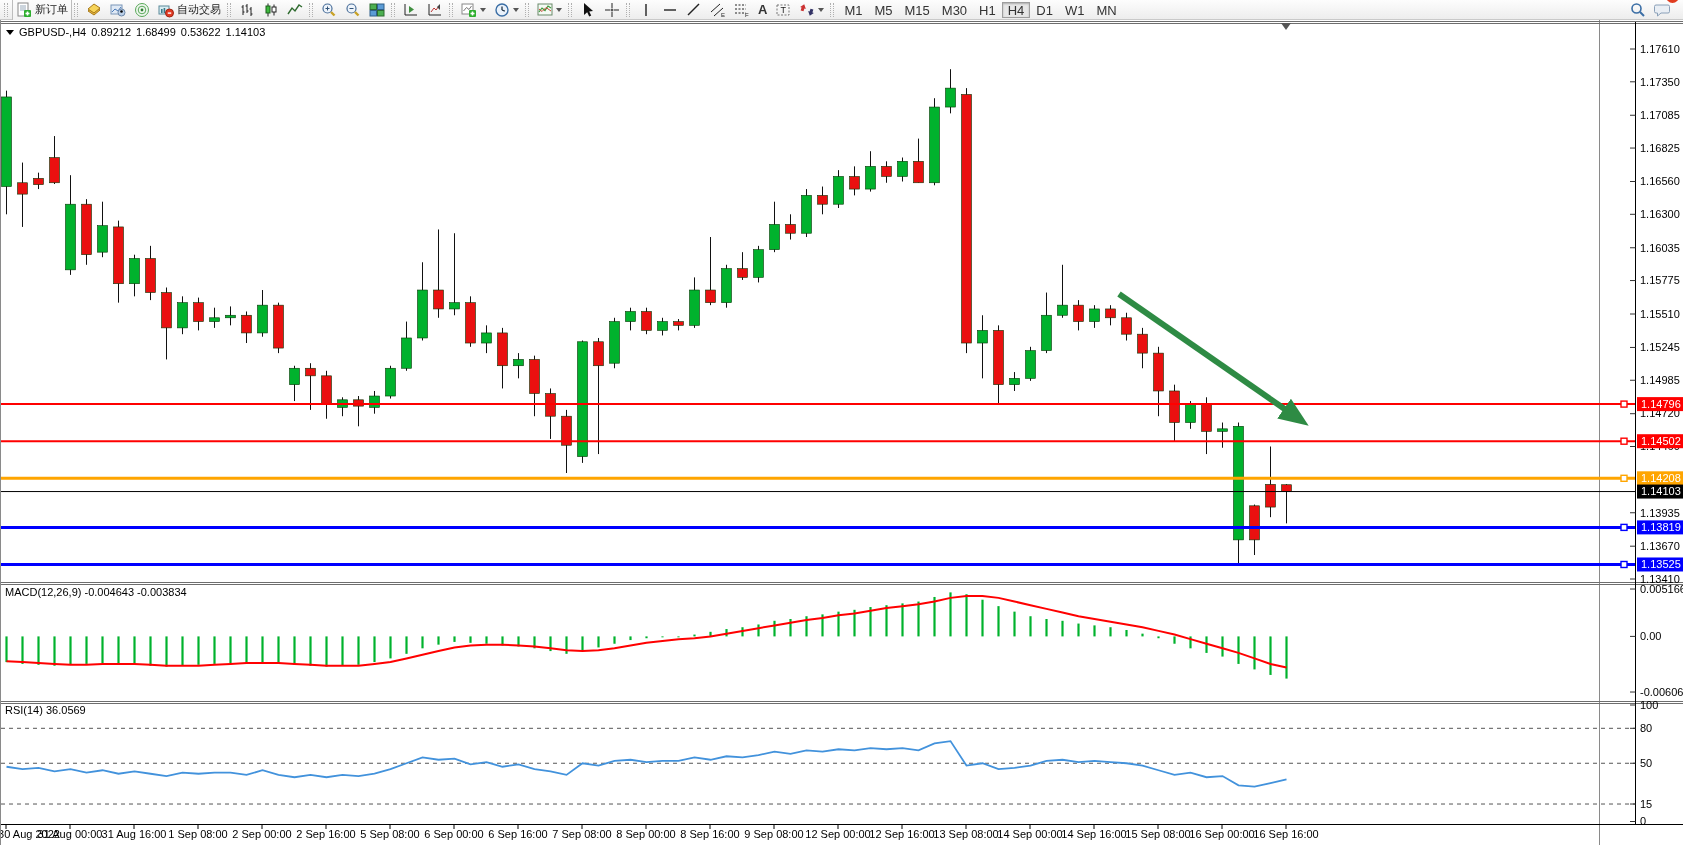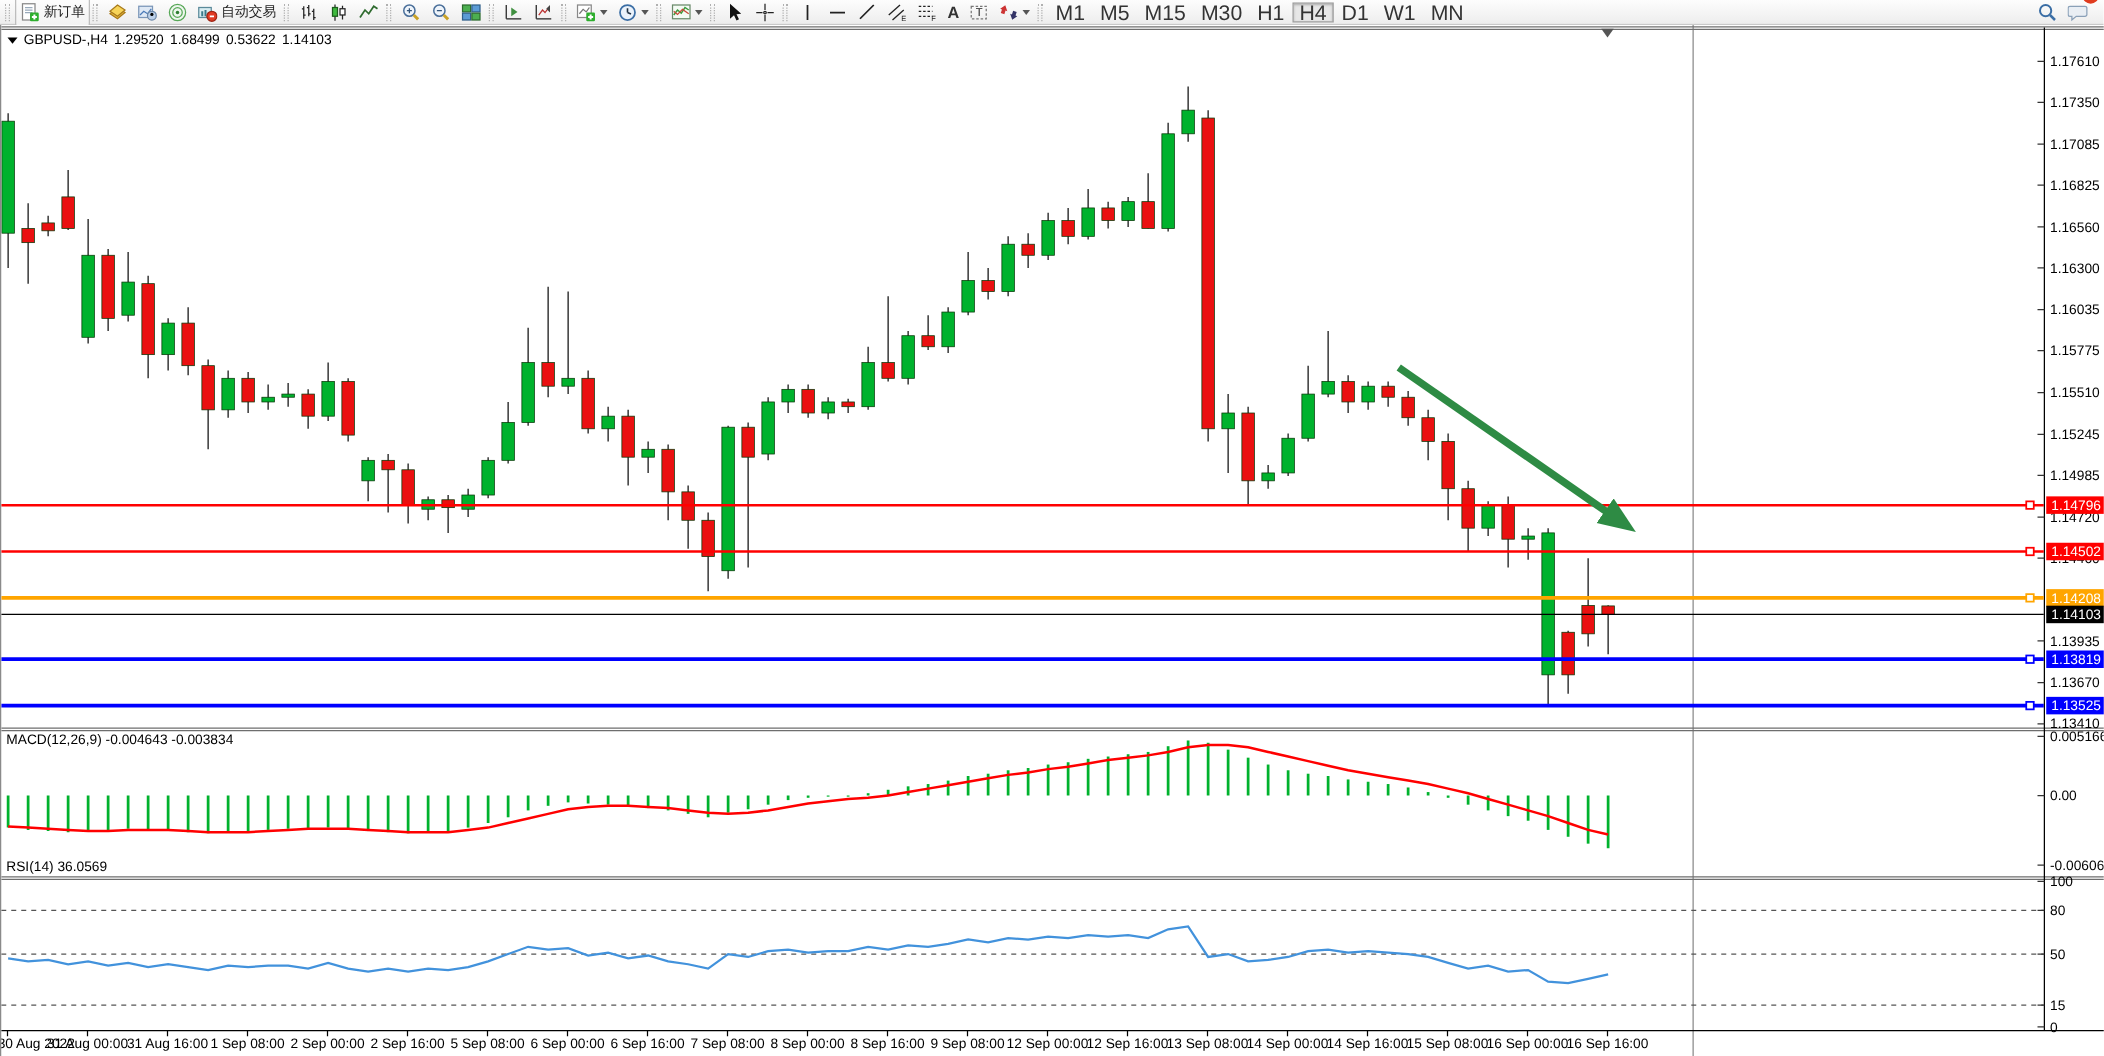--- a/index.html
+++ b/index.html
@@ -9,33 +9,33 @@
   #toolbar { height:20px; width:100%; background:linear-gradient(#fdfdfd,#ededed);
     border-bottom:1px solid #c9c9c9; display:flex; align-items:center; padding:1px 2px; }
   .grip { width:4px; height:14px; border-left:1px dotted #b0b0b0; border-right:1px dotted #b0b0b0; margin:0 4px 0 2px; flex:none; }
   .tbtn { height:34px; display:flex; align-items:center; justify-content:center;
     padding:12px 3px; border:1px solid transparent; border-radius:2px; font-size:11px; color:#222; flex:none; cursor:default; }
   .tbtn.bordered { border:1px solid #bdbdbd; background:linear-gradient(#ffffff,#f0f0f0); }
   .tbtn svg { display:block; }
   .tlabel { font-size:11px; margin-left:3px; white-space:nowrap; }
   .caret { width:0; height:0; border-left:3px solid transparent; border-right:3px solid transparent;
     border-top:4px solid #555; margin-left:3px; }
-  .tf { font-size:17px; color:#333; padding:0 5px; height:16px; line-height:16px; border:1px solid transparent; flex:none; }
+  .tf { font-size:13px; color:#333; padding:0 5px; height:16px; line-height:16px; border:1px solid transparent; flex:none; }
   .tf.active { background:#e7e7e7; border:1px solid #9d9d9d; box-shadow:inset 0 1px 2px rgba(0,0,0,.25); }
   #toolbar-right { margin-left:auto; display:flex; align-items:center; }
   .badge { position:absolute; top:-4px; right:-5px; background:#e03c1f; color:#fff; font-size:10px;
     font-weight:bold; border-radius:50%; width:13px; height:13px; line-height:13px; text-align:center; }
   
-  #chart-area { position:relative; width:1355px; height:825px; background:#fff;
+  #chart-area { position:relative; width:1600px; height:825px; background:#fff;
     border-left:1px solid #8a8a8a; border-right:1px solid #8a8a8a; }
   #ohlc-title { position:absolute; top:6px; left:5px; font-size:11px; color:#000; display:flex; align-items:center; gap:5px; z-index:5; }
   #collapse-btn { width:0; height:0; border-left:4px solid transparent; border-right:4px solid transparent; border-top:5px solid #000; }
   .pane-label { position:absolute; left:4px; font-size:11px; color:#000; z-index:5; }
   #macd-label { top:566px; }
-  #rsi-label { top:668px; }
+  #rsi-label { top:684px; }
   svg text { font-family:"Liberation Sans", sans-serif; }
 </style>
 </head>
 <body>
 
 <div id="toolbar">
   <div class="grip"></div>
   <div class="tbtn bordered">
     <span>
       <svg width="16" height="16" viewBox="0 0 16 16">
@@ -327,21 +327,21 @@
         </span>
       <span class="badge">1</span>
     </div>
   </div>
 </div>
 
 <div id="chart-area">
   <div id="ohlc-title">
     <span id="collapse-btn"></span>
     <span>GBPUSD-,H4</span>
-    <span>1.29520</span>
+    <span>0.89212</span>
     <span>1.68499</span>
     <span>0.53622</span>
     <span>1.14103</span>
   </div>
   <div class="pane-label" id="macd-label">
     <span>MACD(12,26,9)</span> <span>-0.004643 -0.003834</span>
   </div>
   <div class="pane-label" id="rsi-label">
     <span>RSI(14)</span> <span>36.0569</span>
   </div>

